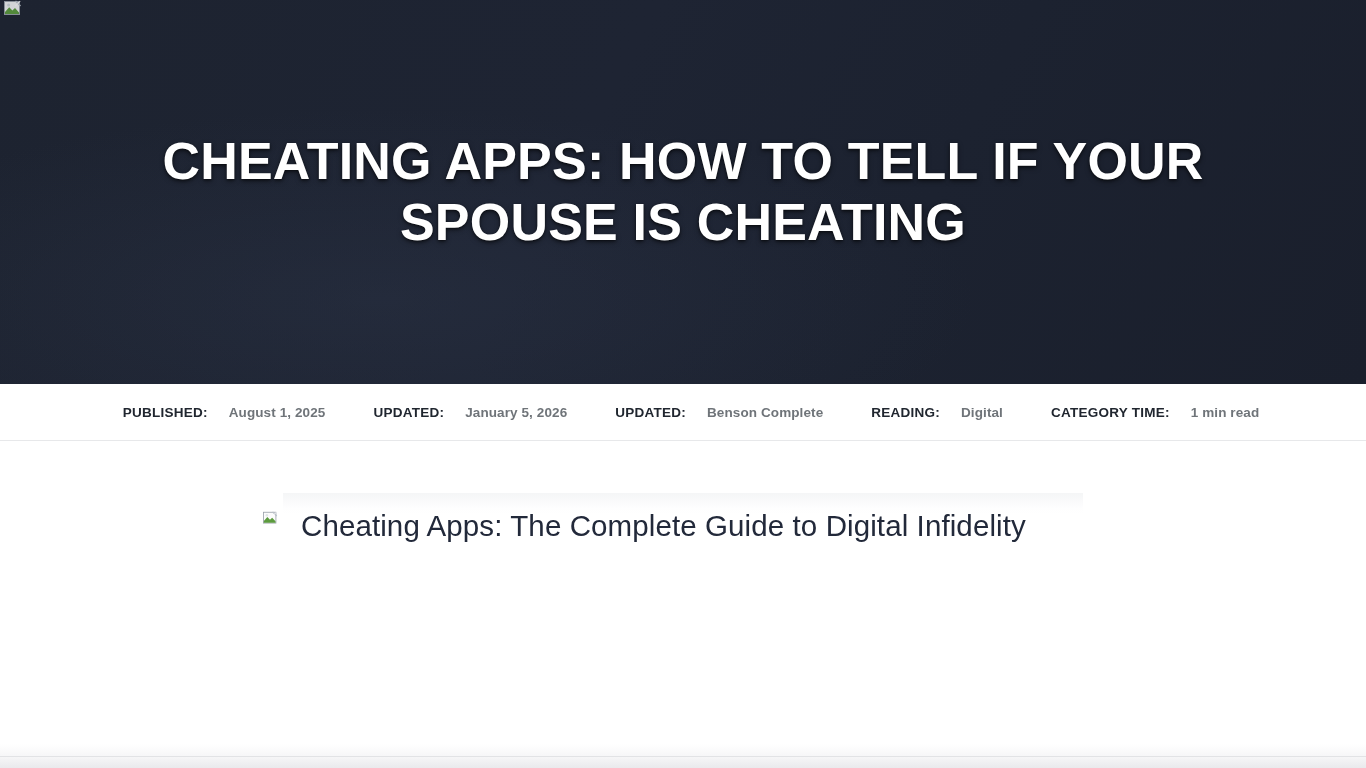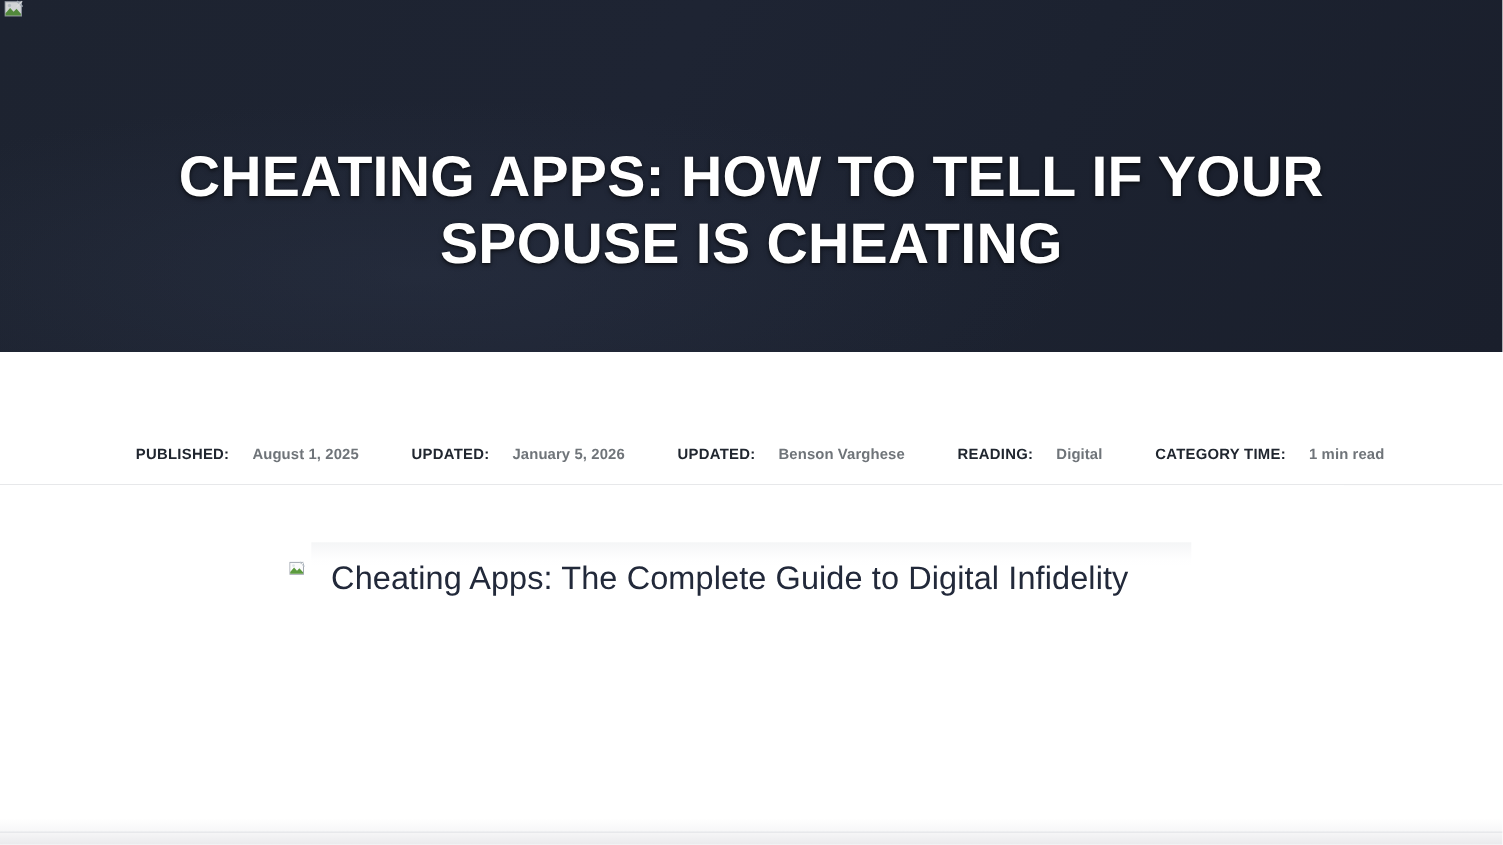--- a/index.html
+++ b/index.html
@@ -29,21 +29,21 @@
     opacity: 0.85;
     pointer-events: none;
   }
 
   
   .hero {
     position: absolute;
     left: 0;
     top: 0;
     width: 1366px;
-    height: 320px;
+    height: 384px;
     background:
       linear-gradient(118deg, #1d2330 0%, #1e2433 42%, #1c2230 66%, #1a1f2c 100%);
     overflow: hidden;
   }
   .hero::after {
     content: "";
     position: absolute;
     inset: 0;
     background:
       radial-gradient(ellipse 70% 80% at 28% 78%, rgba(47,56,76,0.35) 0%, rgba(29,35,48,0) 62%);
@@ -226,21 +226,21 @@
         <span class="meta-value">August 1, 2025</span>
       </div>
 
       <div class="meta-item">
         <span class="meta-label">UPDATED:</span>
         <span class="meta-value">January 5, 2026</span>
       </div>
 
       <div class="meta-item">
         <span class="meta-label">UPDATED:</span>
-        <span class="meta-value">Benson Varghese</span>
+        <span class="meta-value">Benson Complete</span>
       </div>
 
       <div class="meta-item">
         <span class="meta-label">READING:</span>
         <span class="meta-value">Digital</span>
       </div>
 
       <div class="meta-item">
         <span class="meta-label">CATEGORY TIME:</span>
         <span class="meta-value">1 min read</span>

